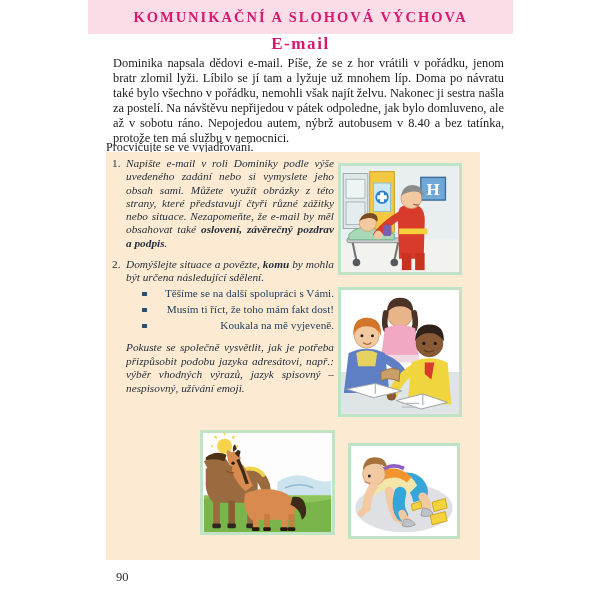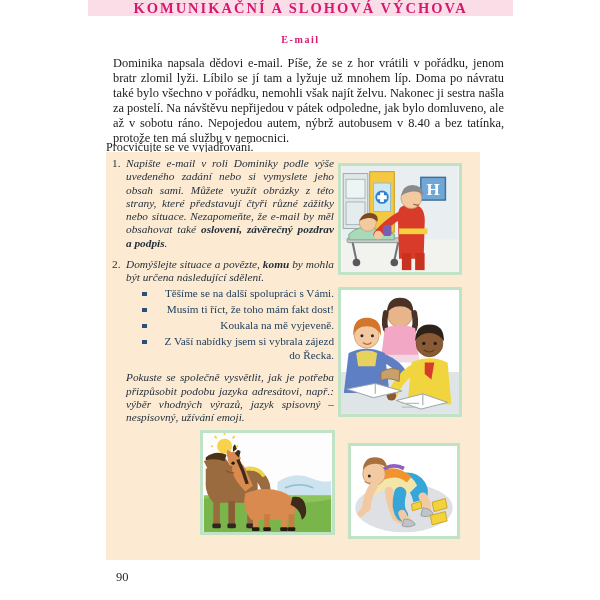--- a/index.html
+++ b/index.html
@@ -14,21 +14,21 @@
     overflow: hidden;
     position: relative;
   }
 
   
   .header-band {
     position: absolute;
     left: 88px;
     top: 0;
     width: 425px;
-    height: 16px;
+    height: 34px;
     background: #fbdde8;
     display: flex;
     align-items: center;
     justify-content: center;
   }
   .header-title {
     font-family: "Liberation Serif", serif;
     font-weight: bold;
     font-size: 14.5px;
     letter-spacing: 2.0px;
@@ -37,21 +37,21 @@
   }
 
   .subtitle {
     position: absolute;
     left: 88px;
     top: 34px;
     width: 425px;
     text-align: center;
     font-family: "Liberation Serif", serif;
     font-weight: bold;
-    font-size: 10px;
+    font-size: 17px;
     letter-spacing: 1.6px;
     color: #d6186f;
   }
 
   
   .intro {
     position: absolute;
     left: 106px;
     top: 56px;
     width: 391px;
@@ -197,21 +197,20 @@
       <span class="num">1.</span><span>Napište e-mail v roli Dominiky podle výše uvedeného zadání nebo si vymyslete jeho obsah sami. Můžete využít obrázky z této strany, které představují čtyři různé zážitky nebo situace. Nezapomeňte, že e-mail by měl obsahovat také </span><span class="bold-seg">oslovení, závěrečný pozdrav a podpis</span><span>.</span>
     </li>
 
     <li>
       <span class="num">2.</span><span>Domýšlejte situace a povězte, </span><span class="bold-seg">komu</span><span> by mohla být určena následující sdělení.</span>
 
       <ul class="bullets">
         <li>Těšíme se na další spolupráci s Vámi.</li>
         <li>Musím ti říct, že toho mám fakt dost!</li>
         <li>Koukala na mě vyjeveně.</li>
-        <li>Z Vaší nabídky jsem si vybrala zájezd do Řecka.</li>
       </ul>
 
       <div class="closing">Pokuste se společně vysvětlit, jak je potřeba přizpůsobit podobu jazyka adresátovi, např.: výběr vhodných výrazů, jazyk spisovný – nespisovný, užívání emoji.</div>
     </li>
 
   </ol>
 </div>
 
 <div class="illus illus-ambulance">
   <svg viewBox="0 0 124 112" xmlns="http://www.w3.org/2000/svg">

